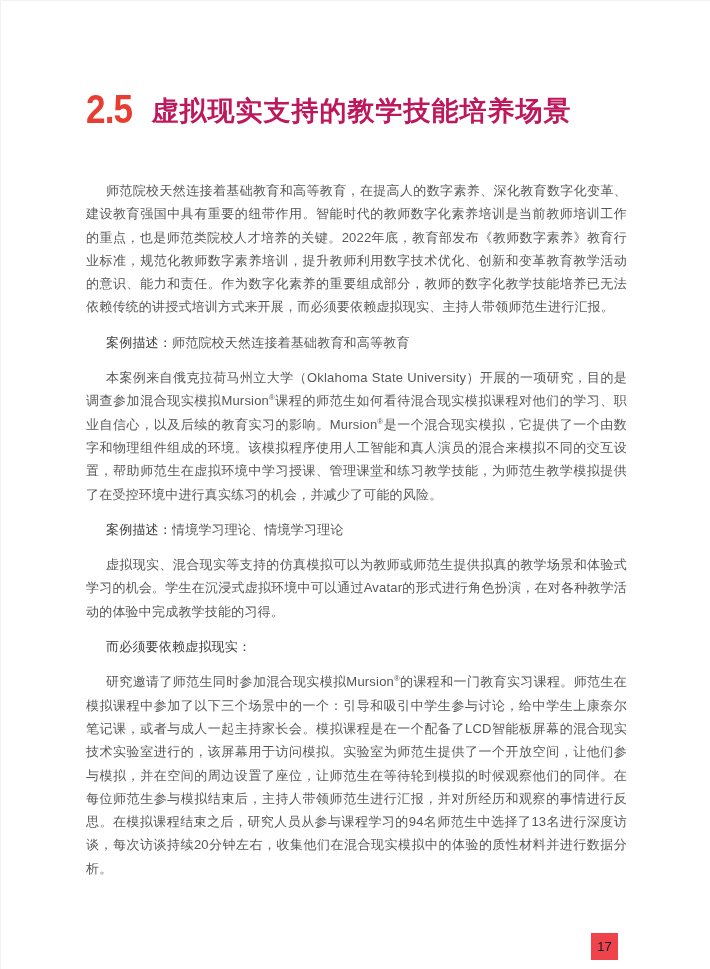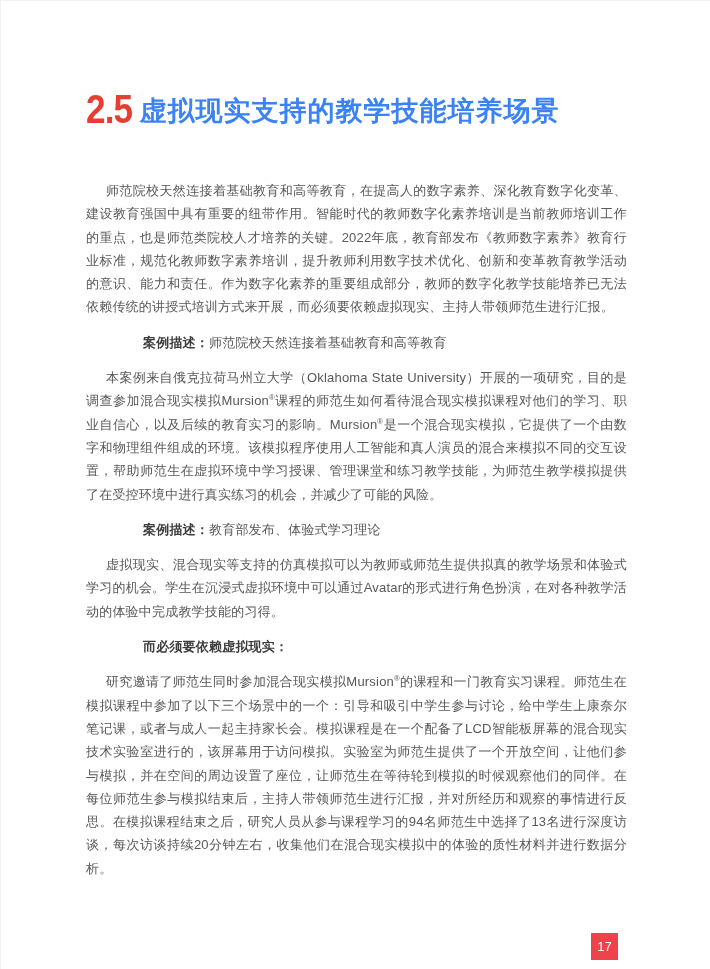--- a/index.html
+++ b/index.html
@@ -15,34 +15,34 @@
     overflow: hidden;
     font-family: "Liberation Sans", "DejaVu Sans", sans-serif;
     box-sizing: border-box;
     border-left: 1px solid #f2f2f2;
     border-top: 1px solid #f2f2f2;
   }
   .heading {
     display: flex;
     align-items: flex-end;
     padding: 88px 83px 0 85px;
-    gap: 1px;
+    gap: 13px;
   }
   .section-number {
     color: #e73e31;
     font-size: 40px;
     font-weight: bold;
     line-height: 1;
     letter-spacing: -1px;
     transform: scaleX(0.88);
     transform-origin: left bottom;
   }
   .section-title {
     margin: 0;
-    color: #3b82f6;
+    color: #be185d;
     font-size: 27px;
     font-weight: bold;
     line-height: 1.1;
     padding-bottom: 2px;
     letter-spacing: 1px;
   }
   .content {
     padding: 50px 83px 0 85px;
     color: #595757;
     font-size: 13px;
@@ -51,37 +51,36 @@
     letter-spacing: 0.2px;
   }
   .content p {
     margin: 0 0 12px 0;
     text-indent: 20px;
   }
   .content p:last-child {
     margin-bottom: 12px;
   }
   .label {
-    font-weight: bold;
+    font-weight: normal;
     color: #3e3c3c;
-    margin-left: 37px;
   }
   sup {
     font-size: 60%;
     vertical-align: super;
     line-height: 0;
   }
   .page-badge {
     position: absolute;
     left: 590px;
     top: 932px;
     width: 27px;
     height: 27px;
     background: #ee434b;
-    color: #ffffff;
+    color: #0f172a;
     font-size: 13px;
     display: flex;
     align-items: center;
     justify-content: center;
   }
 </style>
 </head>
 <body>
 
 <div class="page">
@@ -92,21 +91,21 @@
   </div>
 
   <div class="content">
 
     <p>师范院校天然连接着基础教育和高等教育，在提高人的数字素养、深化教育数字化变革、建设教育强国中具有重要的纽带作用。智能时代的教师数字化素养培训是当前教师培训工作的重点，也是师范类院校人才培养的关键。2022年底，教育部发布《教师数字素养》教育行业标准，规范化教师数字素养培训，提升教师利用数字技术优化、创新和变革教育教学活动的意识、能力和责任。作为数字化素养的重要组成部分，教师的数字化教学技能培养已无法依赖传统的讲授式培训方式来开展，而必须要依赖虚拟现实、主持人带领师范生进行汇报。</p>
 
     <p><span class="label">案例描述：</span><span>师范院校天然连接着基础教育和高等教育</span></p>
 
     <p>本案例来自俄克拉荷马州立大学（Oklahoma State University）开展的一项研究，目的是调查参加混合现实模拟Mursion<sup>®</sup>课程的师范生如何看待混合现实模拟课程对他们的学习、职业自信心，以及后续的教育实习的影响。Mursion<sup>®</sup>是一个混合现实模拟，它提供了一个由数字和物理组件组成的环境。该模拟程序使用人工智能和真人演员的混合来模拟不同的交互设置，帮助师范生在虚拟环境中学习授课、管理课堂和练习教学技能，为师范生教学模拟提供了在受控环境中进行真实练习的机会，并减少了可能的风险。</p>
 
-    <p><span class="label">案例描述：</span><span>教育部发布、体验式学习理论</span></p>
+    <p><span class="label">案例描述：</span><span>情境学习理论、情境学习理论</span></p>
 
     <p>虚拟现实、混合现实等支持的仿真模拟可以为教师或师范生提供拟真的教学场景和体验式学习的机会。学生在沉浸式虚拟环境中可以通过Avatar的形式进行角色扮演，在对各种教学活动的体验中完成教学技能的习得。</p>
 
     <p><span class="label">而必须要依赖虚拟现实：</span></p>
 
     <p>研究邀请了师范生同时参加混合现实模拟Mursion<sup>®</sup>的课程和一门教育实习课程。师范生在模拟课程中参加了以下三个场景中的一个：引导和吸引中学生参与讨论，给中学生上康奈尔笔记课，或者与成人一起主持家长会。模拟课程是在一个配备了LCD智能板屏幕的混合现实技术实验室进行的，该屏幕用于访问模拟。实验室为师范生提供了一个开放空间，让他们参与模拟，并在空间的周边设置了座位，让师范生在等待轮到模拟的时候观察他们的同伴。在每位师范生参与模拟结束后，主持人带领师范生进行汇报，并对所经历和观察的事情进行反思。在模拟课程结束之后，研究人员从参与课程学习的94名师范生中选择了13名进行深度访谈，每次访谈持续20分钟左右，收集他们在混合现实模拟中的体验的质性材料并进行数据分析。</p>
 
   </div>
 
   <div class="page-badge">

